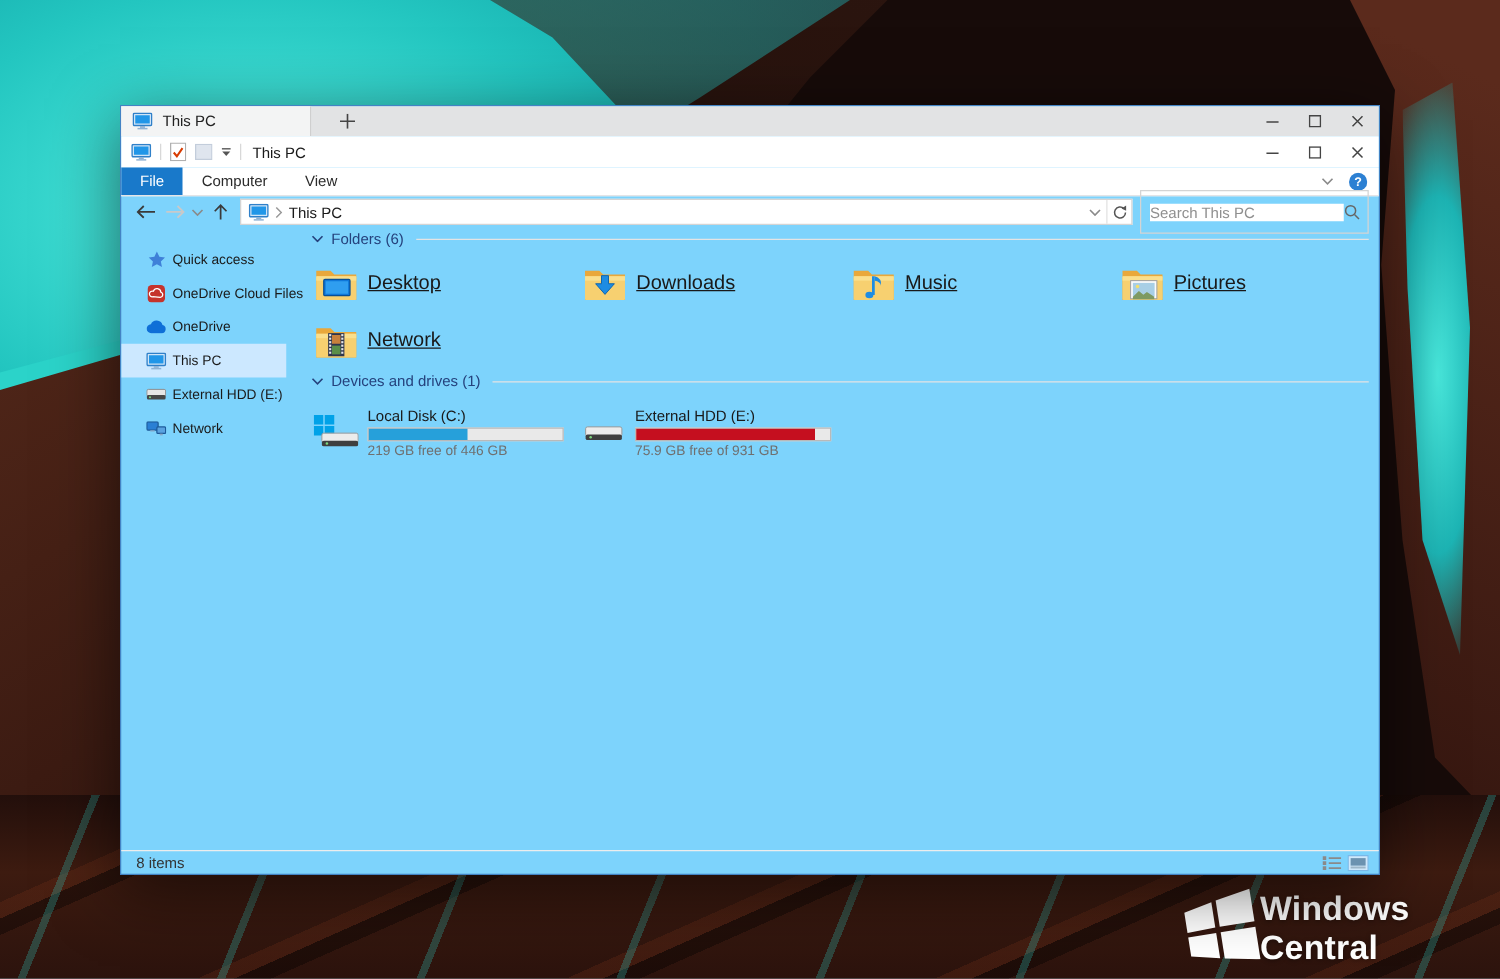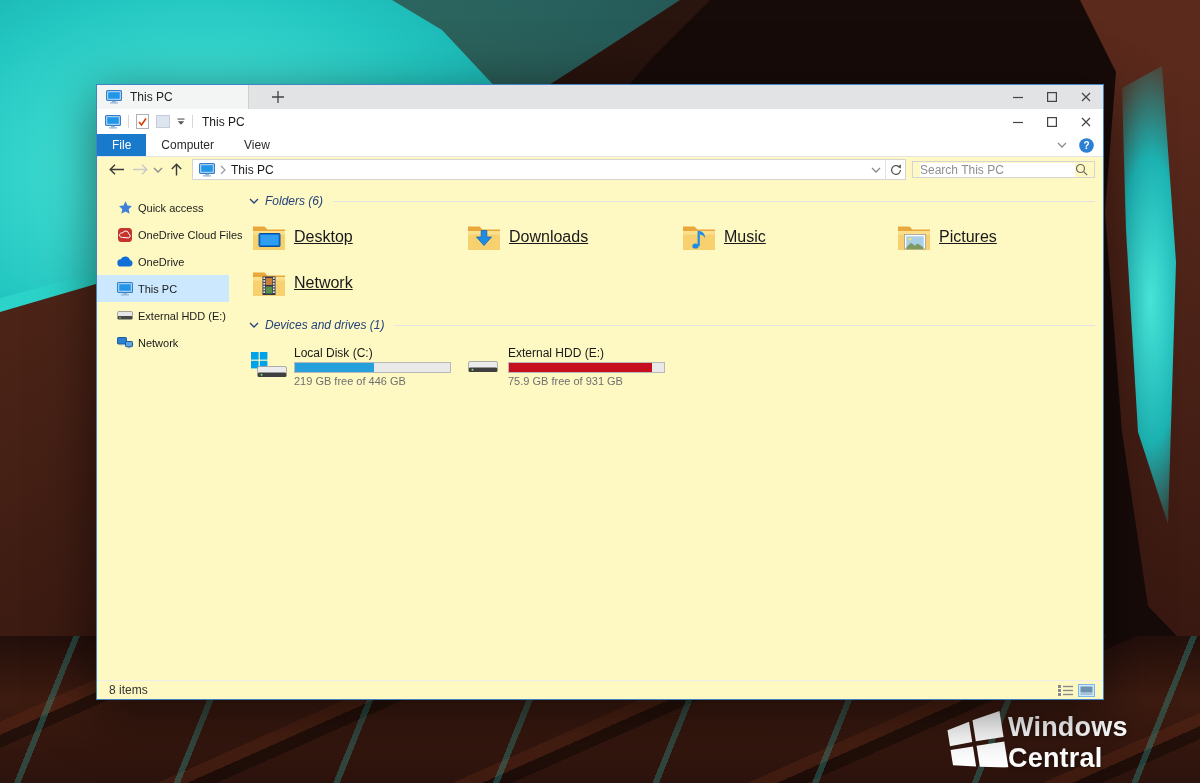--- a/index.html
+++ b/index.html
@@ -25,21 +25,21 @@
     background:
       repeating-linear-gradient(112deg, rgba(47,210,200,0) 0 68px, rgba(47,210,200,.26) 68px 74px, rgba(47,210,200,0) 74px 148px),
       repeating-linear-gradient(-24deg, rgba(0,0,0,0) 0 40px, rgba(0,0,0,.35) 40px 52px, rgba(120,50,25,.25) 52px 64px, rgba(0,0,0,0) 64px 120px); }
 
   
   .watermark { position:absolute; left:948px; top:712px; display:flex; align-items:center; gap:2px; }
   .wm-logo svg { display:block; transform:rotate(-9deg); }
   .wm-text { color:#fff; font-size:27px; font-weight:bold; letter-spacing:.2px; text-shadow:0 1px 4px rgba(0,0,0,.4); }
 
   
-  .window { position:absolute; left:96px; top:84px; width:1008px; height:616px; background:#fef9c3;
+  .window { position:absolute; left:96px; top:84px; width:1008px; height:616px; background:#7dd3fc;
     border:1px solid #4383c4; box-shadow:0 12px 50px rgba(0,0,0,.55); display:flex; flex-direction:column; font-size:12px; color:#1a1a1a; }
 
   
   .tabbar { height:24px; background:#e2e3e4; display:flex; align-items:stretch; flex:none; }
   .tab { width:152px; background:#f3f4f4; border-right:1px solid #cfcfcf; display:flex; align-items:center; gap:7px; padding:0 7px 0 8px; }
   .tab-label { flex:1; font-size:12px; color:#222; white-space:nowrap; overflow:hidden; }
   .tab-close { display:flex; align-items:center; }
   .newtab { width:26px; margin-left:16px; display:flex; align-items:center; justify-content:center; }
   .ctrl { width:34px; display:flex; align-items:center; justify-content:center; }
   .controls { display:flex; margin-left:auto; }
@@ -58,34 +58,34 @@
 
   
   .addrrow { height:25px; display:flex; align-items:center; padding:0 8px; flex:none; }
   .navbtn { display:flex; align-items:center; justify-content:center; }
   .nb-back { width:24px; } .nb-fwd { width:22px; } .nb-drop { width:14px; } .nb-up { width:22px; }
   .addrbox { height:21px; width:714px; margin-left:5px; border:1px solid #d4d4d4; background:#fff; display:flex; align-items:center; gap:5px; padding-left:6px; }
   .addr-loc { font-size:12px; color:#1a1a1a; }
   .addr-right { margin-left:auto; display:flex; align-items:stretch; height:100%; }
   .addr-drop { width:19px; display:flex; align-items:center; justify-content:center; }
   .addr-refresh { width:20px; border-left:1px solid #e2e2e2; display:flex; align-items:center; justify-content:center; }
-  .searchbox { height:17px; flex:1; margin-left:6px; border:1px solid #d4d4d4; display:flex; align-items:center; padding:0 6px 0 7px; }
+  .searchbox { height:35px; flex:1; margin-left:6px; border:1px solid #d4d4d4; display:flex; align-items:center; padding:0 6px 0 7px; }
   .searchbox input { border:none; outline:none; flex:1; font-size:12px; color:#444; font-family:"Liberation Sans",sans-serif; }
   .searchbox input::placeholder { color:#8f8f8f; opacity:1; }
 
   
   .main { flex:1; display:flex; overflow:hidden; }
   .sidebar { width:132px; flex:none; padding-top:12px; }
   .srow { height:27px; display:flex; align-items:center; gap:4px; padding-left:5px; font-size:11px; color:#1a1a1a; white-space:nowrap; }
   .srow.selected { background:#cce8ff; }
   .s-chev { width:10px; display:flex; justify-content:center; flex:none; }
   .s-icon { width:18px; display:flex; justify-content:center; flex:none; }
 
   .content { flex:1; padding:0 8px 0 20px; overflow:hidden; }
-  .ghead { display:flex; align-items:center; gap:6px; margin-top:12px; color:#25427d; font-size:12px;font-style:italic; }
+  .ghead { display:flex; align-items:center; gap:6px; margin-top:2px; color:#25427d; font-size:12px; }
   .gline { flex:1; height:1px; background:#e4e4e4; margin-left:4px; }
   .folders { display:grid; grid-template-columns:repeat(4,215px); margin-top:6px; }
   .ftile { height:46px; display:flex; align-items:center; gap:7px; padding-left:2px; }
   .ftile-label { font-size:16px; color:#191919;text-decoration:underline; }
   .icon34 { width:36px; display:flex; justify-content:center; flex:none; }
   .drives { display:grid; grid-template-columns:repeat(2,214px); margin-top:8px; }
   .dtile { height:52px; display:flex; gap:7px; padding-left:2px; }
   .dtile .icon34 { align-self:center; }
   .dinfo { display:flex; flex-direction:column; justify-content:center; gap:2px; }
   .dname { font-size:12px; color:#191919; }

